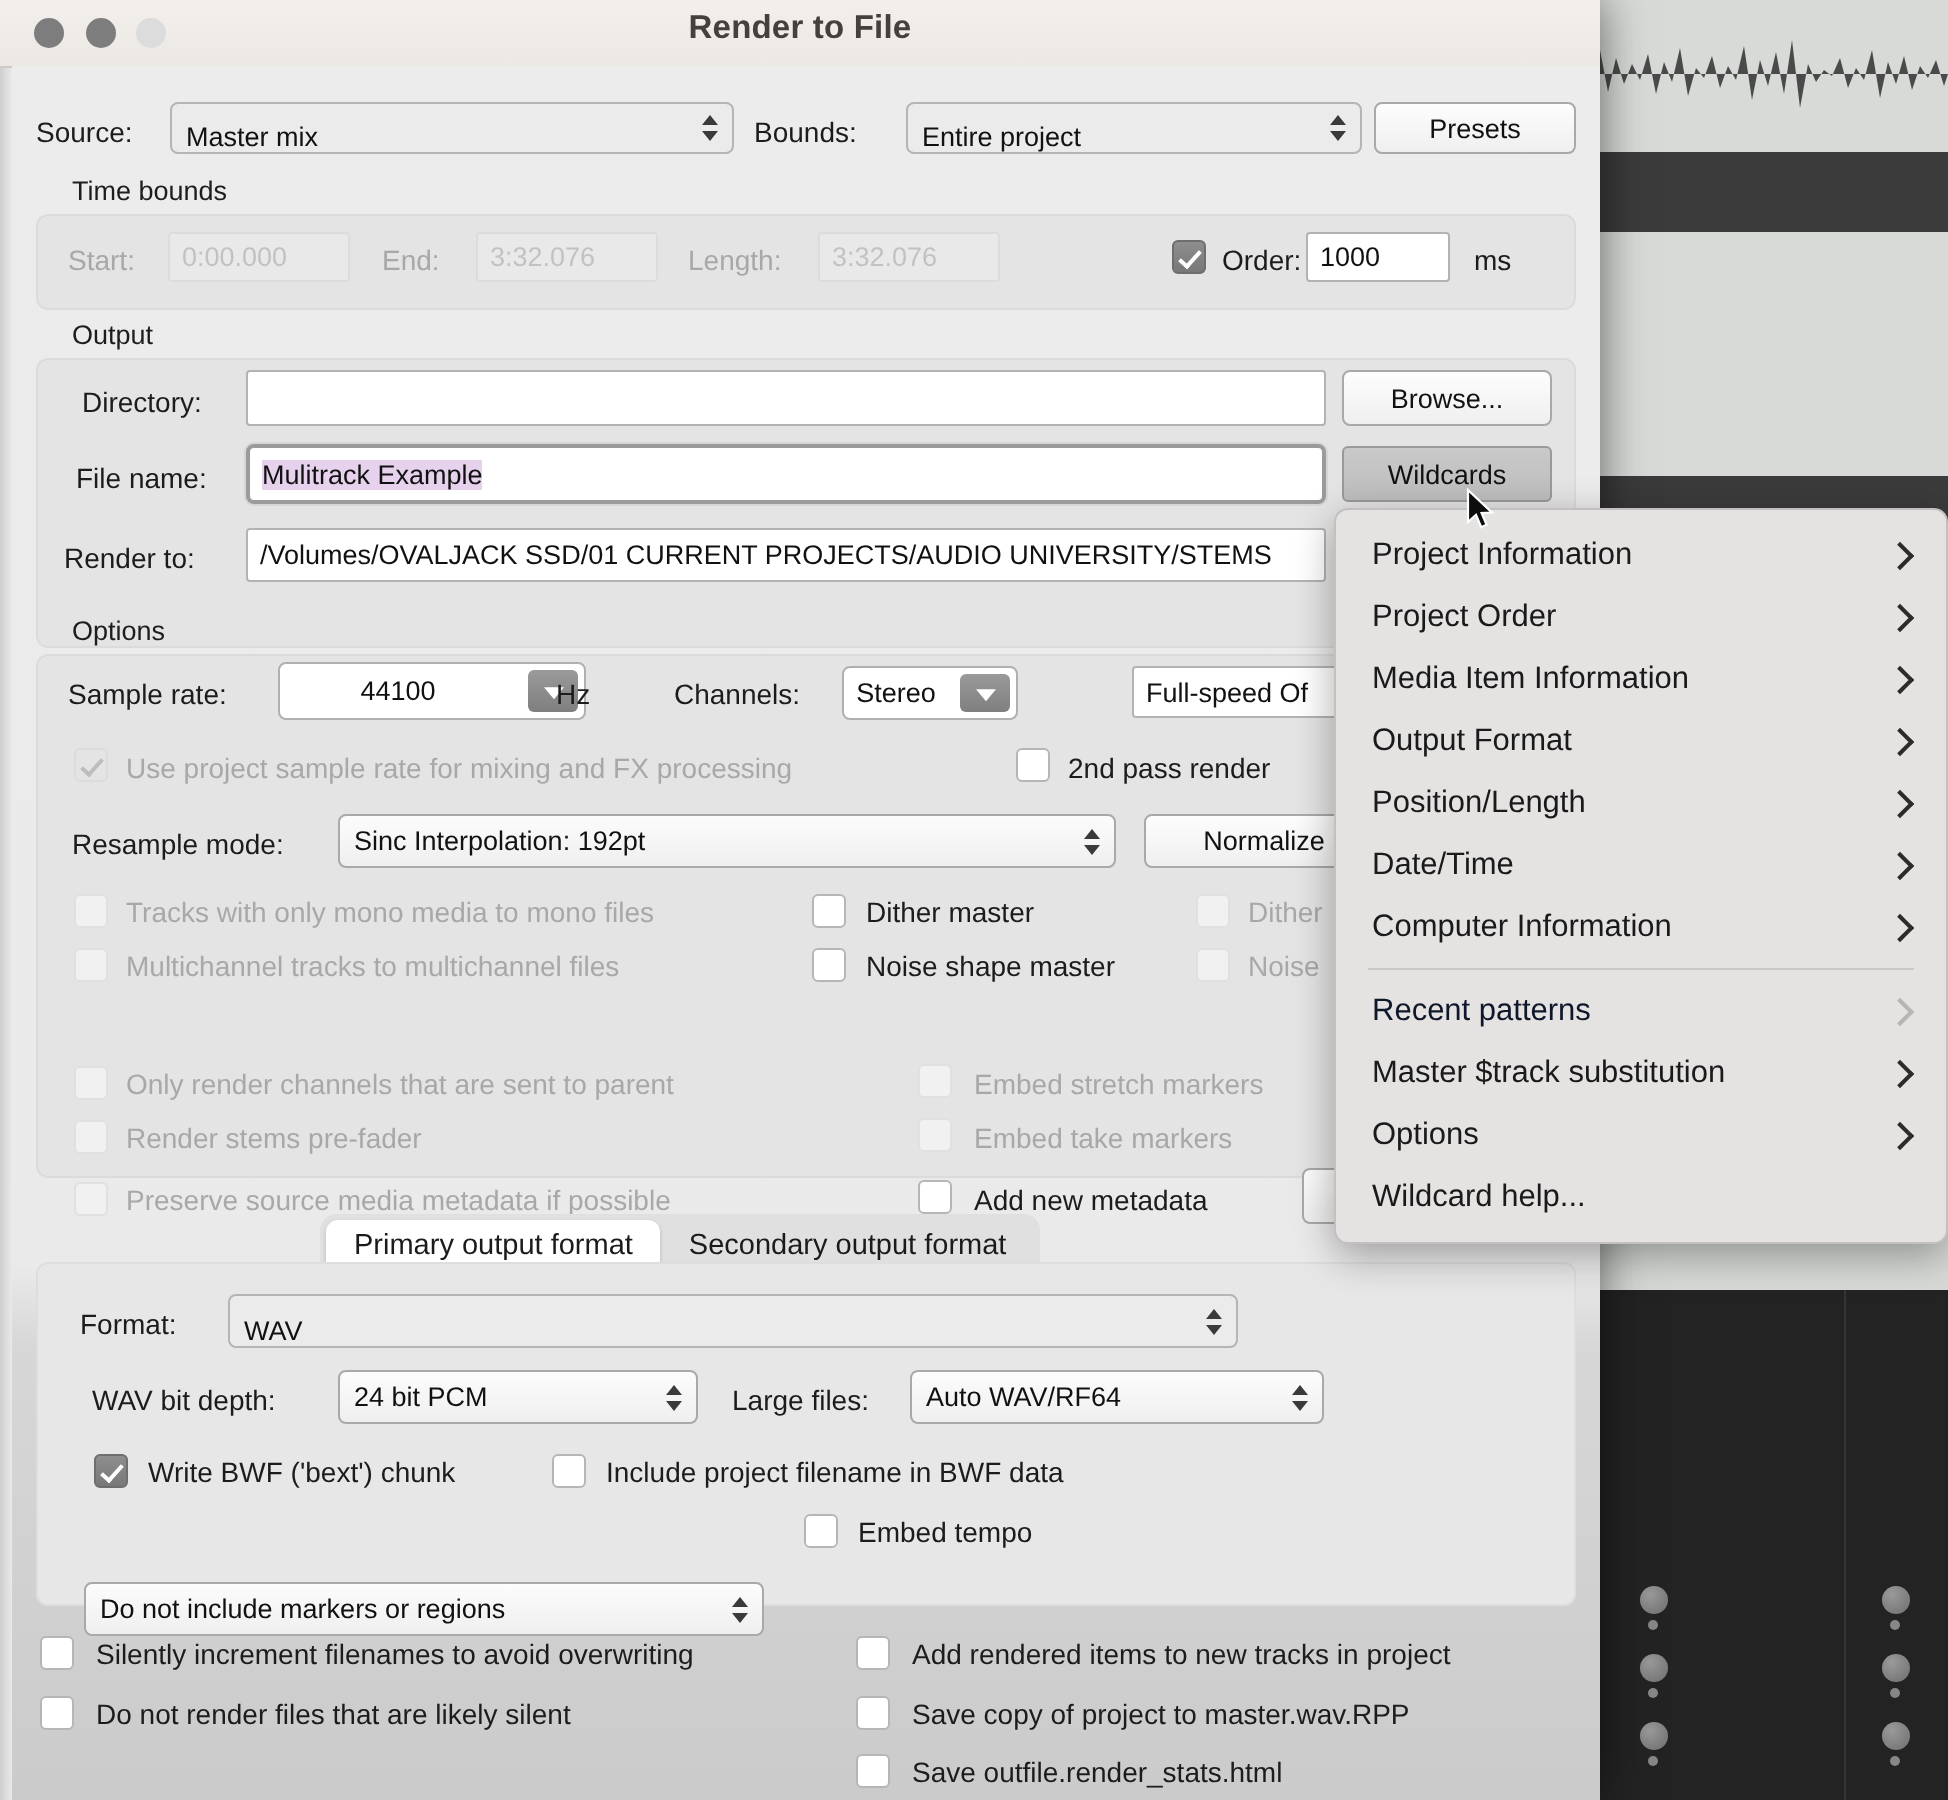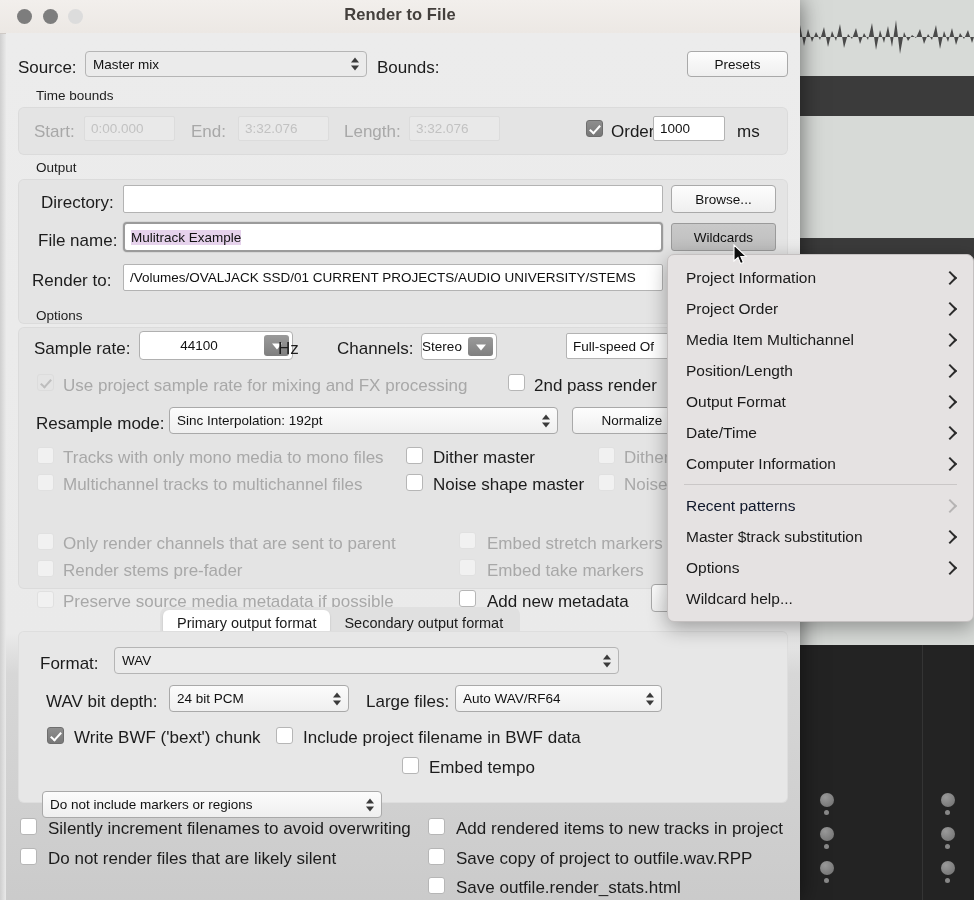--- a/index.html
+++ b/index.html
@@ -70,21 +70,21 @@
   }
   .tl { position:absolute; top:9px; width:15px; height:15px; border-radius:50%; }
   .tl.close { left:17px; background:#7d7d7d; }
   .tl.min   { left:43px; background:#7d7d7d; }
   .tl.max   { left:68px; background:#dcdcdc; }
 
   .body { position:absolute; left:6px; top:33px; width:794px; height:867px;
           background:linear-gradient(to bottom,#ececec 0,#eaeaea 600px,#d7d7d7 640px,#c9c9c9 900px); }
 
   
-  .lbl { position:absolute; font-size:17px; color:#1c1c1c; white-space:nowrap; }
+  .lbl { position:absolute; font-size:14px; color:#1c1c1c; white-space:nowrap; }
   .lbl.dim { color:#a8a8a8; }
 
   
   .grouphdr { position:absolute; font-size:13.5px; color:#1d1d1d; }
   .panel {
     position:absolute; background:#e4e4e4; border-radius:6px;
     box-shadow:inset 0 0 0 1px rgba(0,0,0,.035);
   }
   .panel.light { background:#e7e7e7; }
 
@@ -103,21 +103,21 @@
   }
   .sel-text { background:#e6d2ec; color:#111; }
 
   
   .popup {
     position:absolute; background:linear-gradient(to bottom,#fcfcfc,#efefef);
     border:1px solid #a9a9a9; border-radius:4px; box-sizing:border-box;
     font-size:13.5px; color:#111; display:flex; align-items:center;
     padding:0 22px 0 7px; white-space:nowrap; overflow:hidden;
   }
-  .popup.flat { background:#ebebeb; border-color:#b5b5b5; }
+  .popup.flat { background:#ebebeb; border-color:#b5b5b5;align-items:flex-end; }
   .chev-ud { position:absolute; right:6px; top:50%; transform:translateY(-50%);
              width:9px; height:15px; }
   .chev-ud:before, .chev-ud:after {
     content:""; position:absolute; left:0; width:0; height:0;
     border-left:4.5px solid transparent; border-right:4.5px solid transparent;
   }
   .chev-ud:before { top:1px; border-bottom:5px solid #3a3a3a; }
   .chev-ud:after  { bottom:1px; border-top:5px solid #3a3a3a; }
 
   
@@ -273,20 +273,24 @@
     </div>
 
     <div class="body">
 
       <div class="lbl" style="left:12px;top:25px">Source:</div>
       <div class="popup flat" style="left:79px;top:18px;width:282px;height:26px">
         <span>Master mix</span>
         <span class="chev-ud"></span>
       </div>
       <div class="lbl" style="left:371px;top:25px">Bounds:</div>
+      <div class="popup flat" style="left:447px;top:18px;width:228px;height:26px">
+        <span>Entire project</span>
+        <span class="chev-ud"></span>
+      </div>
       <div class="btn" style="left:681px;top:18px;width:101px;height:26px">
         <span>Presets</span>
       </div>
 
       <div class="grouphdr" style="left:30px;top:55px">Time bounds</div>
       <div class="panel" style="left:12px;top:74px;width:770px;height:48px"></div>
 
       <div class="lbl dim" style="left:28px;top:89px">Start:</div>
       <div class="field disabled" style="left:78px;top:83px;width:91px;height:25px">
         <span>0:00.000</span>
@@ -333,21 +337,21 @@
       <div class="grouphdr" style="left:30px;top:275px">Options</div>
       <div class="panel" style="left:12px;top:294px;width:770px;height:262px"></div>
 
       <div class="lbl" style="left:28px;top:306px">Sample rate:</div>
       <div class="dropbox" style="left:133px;top:298px;width:154px;height:29px">
         <span>44100</span>
         <span class="dropbtn"></span>
       </div>
       <div class="lbl" style="left:272px;top:306px">Hz</div>
       <div class="lbl" style="left:331px;top:306px">Channels:</div>
-      <div class="dropbox" style="left:415px;top:300px;width:76px;height:27px">
+      <div class="dropbox" style="left:415px;top:300px;width:88px;height:27px">
         <span>Stereo</span>
         <span class="dropbtn"></span>
       </div>
       <div class="field" style="left:560px;top:300px;width:125px;height:26px;border-radius:2px">
         <span>Full-speed Of</span>
       </div>
 
       <div class="cb on-dim" style="left:31px;top:341px"></div>
       <div class="lbl dim" style="left:57px;top:343px">Use project sample rate for mixing and FX processing</div>
       <div class="cb" style="left:502px;top:341px"></div>
@@ -429,46 +433,46 @@
       <div class="lbl" style="left:423px;top:725px;font-weight:400">Embed tempo</div>
 
       <div class="cb" style="left:14px;top:785px"></div>
       <div class="lbl" style="left:42px;top:786px">Silently increment filenames to avoid overwriting</div>
       <div class="cb" style="left:14px;top:815px"></div>
       <div class="lbl" style="left:42px;top:816px">Do not render files that are likely silent</div>
 
       <div class="cb" style="left:422px;top:785px"></div>
       <div class="lbl" style="left:450px;top:786px">Add rendered items to new tracks in project</div>
       <div class="cb" style="left:422px;top:815px"></div>
-      <div class="lbl" style="left:450px;top:816px">Save copy of project to outfile.wav.RPP</div>
+      <div class="lbl" style="left:450px;top:816px">Save copy of project to master.wav.RPP</div>
       <div class="cb" style="left:422px;top:844px"></div>
       <div class="lbl" style="left:450px;top:845px">Save outfile.render_stats.html</div>
 
     </div>
   </div>
 
   <div class="menu">
     <div class="mi">
       <span>Project Information</span>
       <span class="arrow"></span>
     </div>
     <div class="mi">
       <span>Project Order</span>
       <span class="arrow"></span>
     </div>
     <div class="mi">
-      <span>Media Item Multichannel</span>
+      <span>Media Item Information</span>
+      <span class="arrow"></span>
+    </div>
+    <div class="mi">
+      <span>Output Format</span>
       <span class="arrow"></span>
     </div>
     <div class="mi">
       <span>Position/Length</span>
-      <span class="arrow"></span>
-    </div>
-    <div class="mi">
-      <span>Output Format</span>
       <span class="arrow"></span>
     </div>
     <div class="mi">
       <span>Date/Time</span>
       <span class="arrow"></span>
     </div>
     <div class="mi">
       <span>Computer Information</span>
       <span class="arrow"></span>
     </div>

